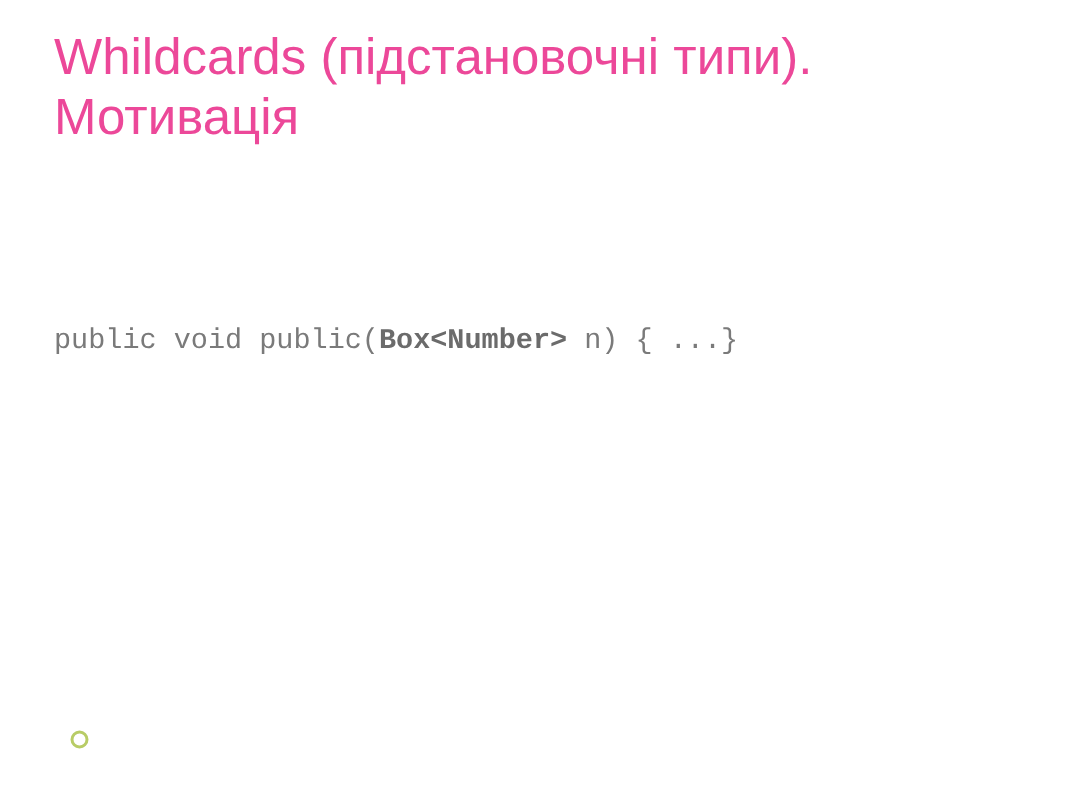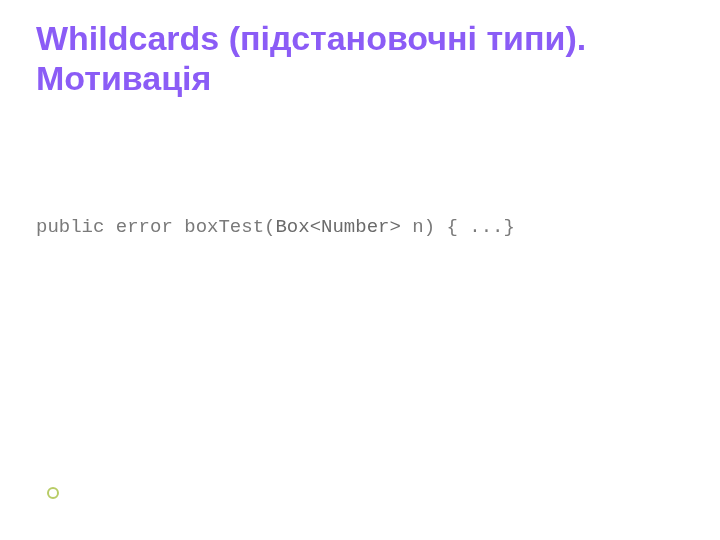--- a/index.html
+++ b/index.html
@@ -14,34 +14,34 @@
   .slide {
     box-sizing: border-box;
     width: 720px;
     height: 540px;
     padding: 18px 36px 36px 36px;
     position: relative;
   }
   .title {
     font-size: 34px;
     line-height: 1.18;
-    font-weight: 700;
-    color: #8b5cf6; 
+    font-weight: 400;
+    color: #ec4899; 
     margin: 0 0 70px 0;
     letter-spacing: 0px;
   }
   .code {
     font-family: "Courier New", Courier, monospace;
     font-size: 19px;
     line-height: 1.25;
     white-space: pre;
     color: #7a7a7a;
   }
   .code .bold {
-    font-weight: 400;
+    font-weight: 700;
     color: #6b6b6b;
   }
   .code .block {
     margin-bottom: 18px;
   }
   .bullet {
     position: absolute;
     left: 47px;
     bottom: 41px;
     width: 8px;
@@ -52,18 +52,18 @@
   }
 </style>
 </head>
 <body>
 
 <div class="slide">
 
   <h1 class="title">Whildcards (підстановочні типи). Мотивація</h1>
 
   <div class="code">
-    <div class="block"><span>public error boxTest(</span><span class="bold">Box&lt;Number&gt;</span><span> n) { ...}</span></div>
+    <div class="block"><span>public void public(</span><span class="bold">Box&lt;Number&gt;</span><span> n) { ...}</span></div>
   </div>
 
   <div class="bullet"></div>
 
 </div>
 
 </body></html>

